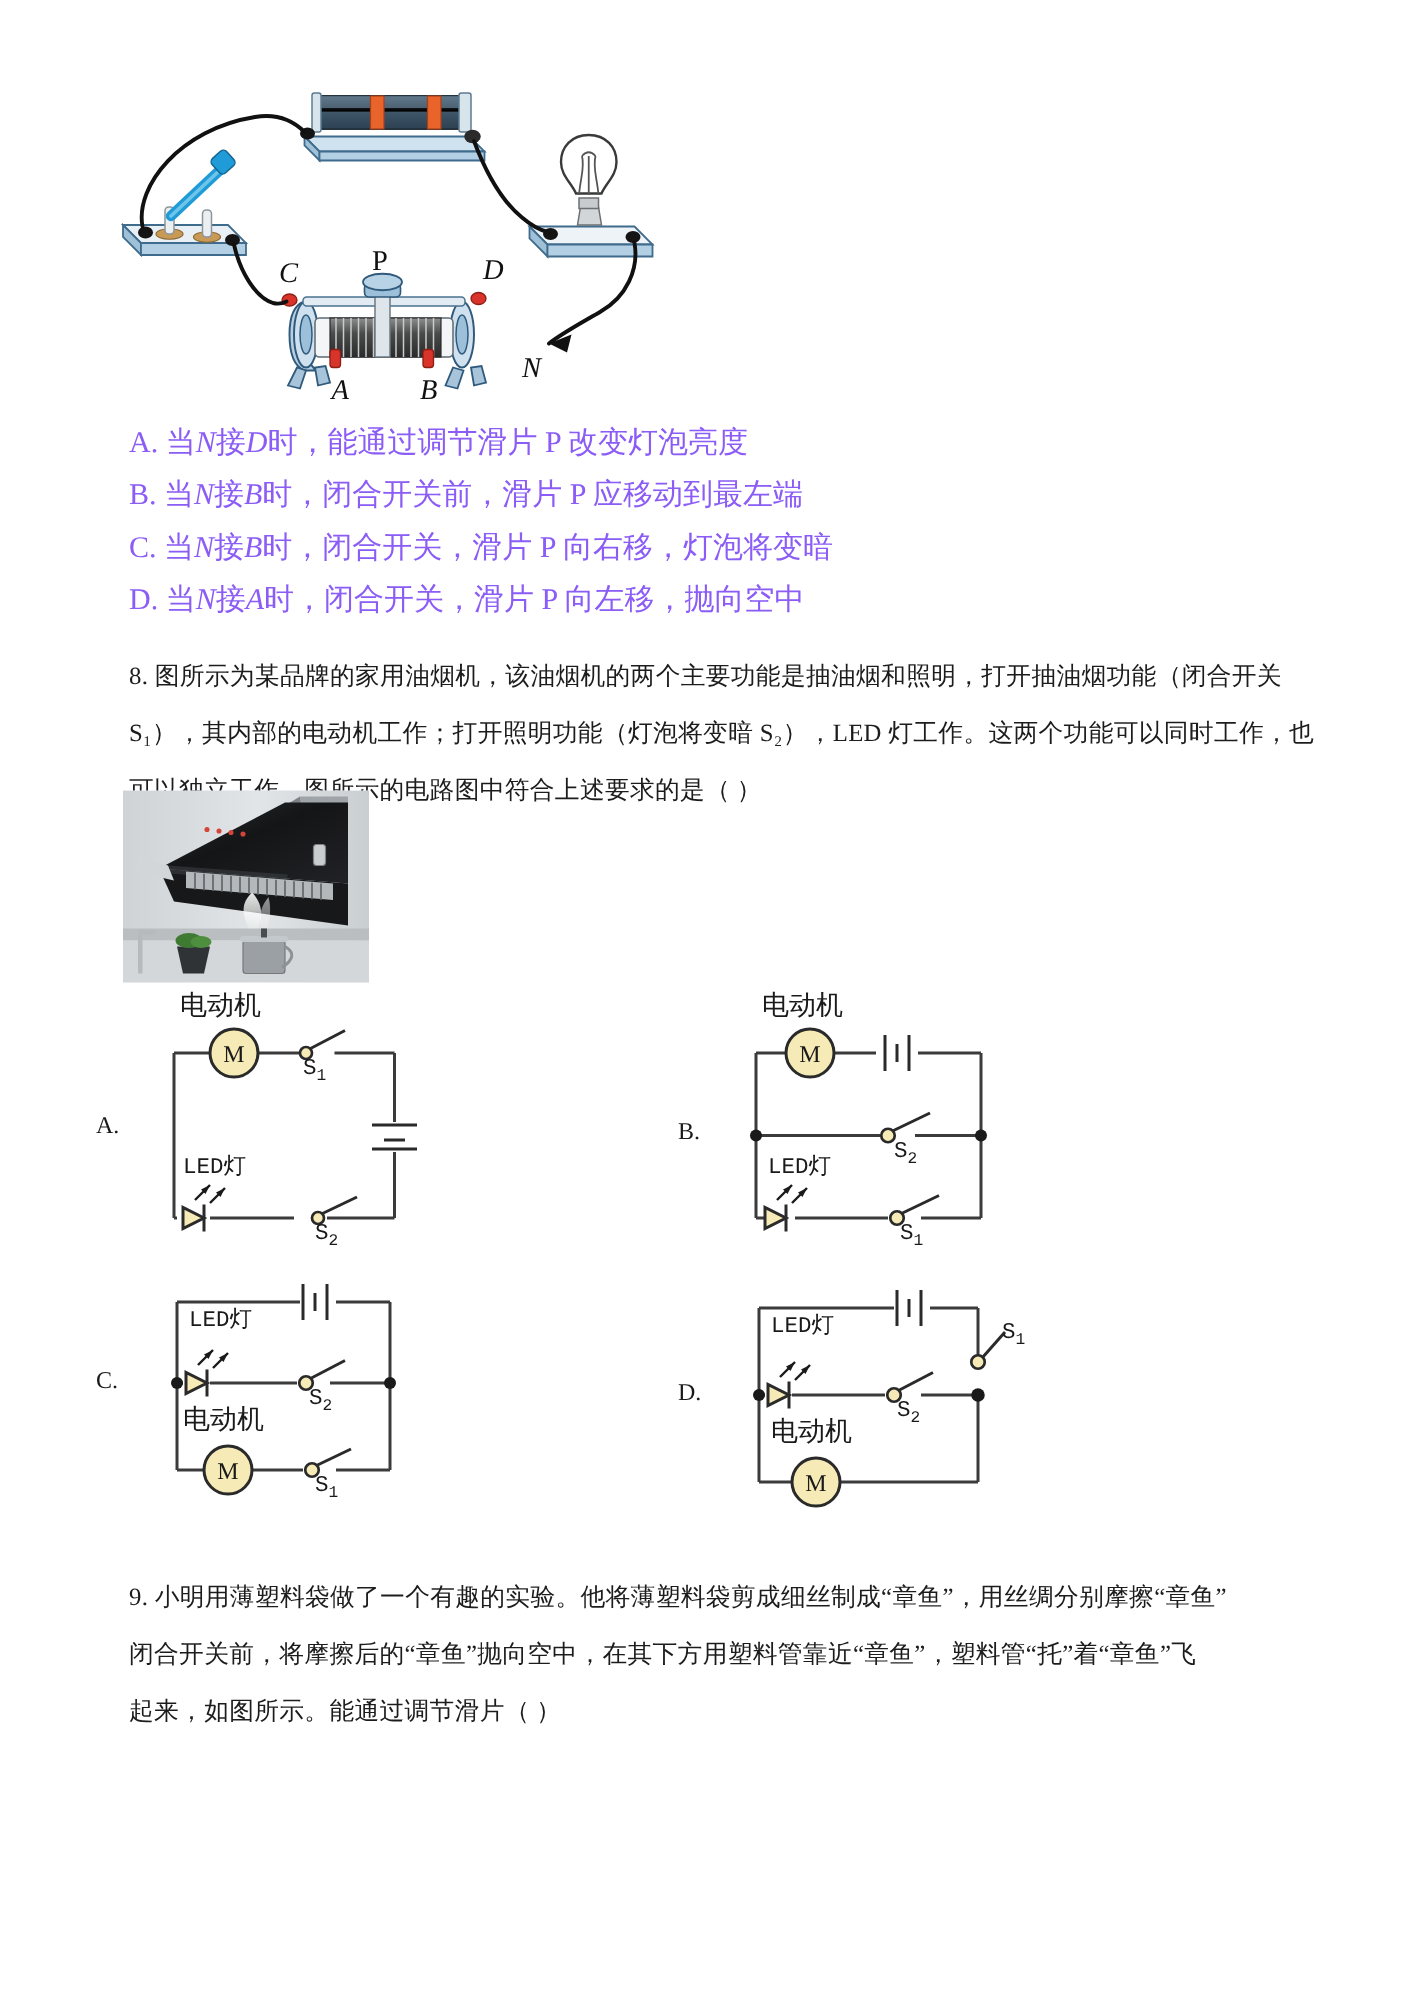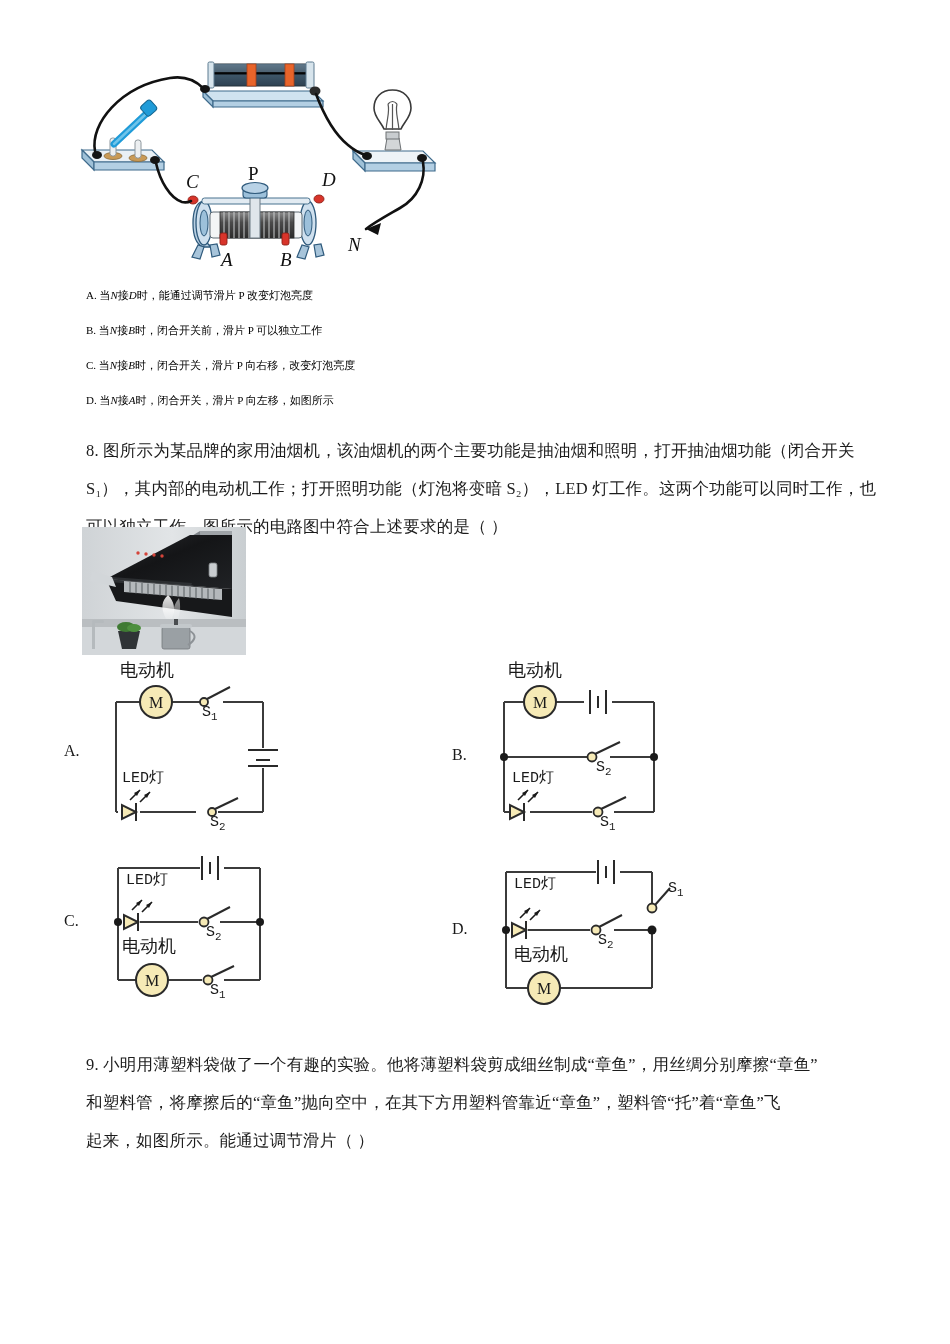--- a/index.html
+++ b/index.html
@@ -26,23 +26,23 @@
   .qtext {
     position: absolute;
     font-size: 16.5px;
     line-height: 38px;
     letter-spacing: 0.2px;
     color: #1c1c1c;
     white-space: nowrap;
   }
   .choice {
     position: absolute;
-    font-size: 11px;
+    font-size: 20px;
     line-height: 34px;
-    color: #000000;
+    color: #8b5cf6;
     white-space: nowrap;
   }
   .it { font-style: italic; font-family: "Liberation Serif", serif; }
   sub { font-size: 0.72em; }
 
   
   #fig-rheostat {
     position: absolute;
     left: 70px; top: 46px;
     width: 400px; height: 225px;
@@ -217,29 +217,29 @@
       </g>
     </svg>
   </div>
 
   <div class="choice" style="left:86px; top:278px;">
     <span>A.</span>
     <span>当</span><span class="it">N</span><span>接</span><span class="it">D</span><span>时，能通过调节滑片 P 改变灯泡亮度</span>
   </div>
   <div class="choice" style="left:86px; top:313px;">
     <span>B.</span>
-    <span>当</span><span class="it">N</span><span>接</span><span class="it">B</span><span>时，闭合开关前，滑片 P 可以独立工作</span>
+    <span>当</span><span class="it">N</span><span>接</span><span class="it">B</span><span>时，闭合开关前，滑片 P 应移动到最左端</span>
   </div>
   <div class="choice" style="left:86px; top:348px;">
     <span>C.</span>
-    <span>当</span><span class="it">N</span><span>接</span><span class="it">B</span><span>时，闭合开关，滑片 P 向右移，改变灯泡亮度</span>
+    <span>当</span><span class="it">N</span><span>接</span><span class="it">B</span><span>时，闭合开关，滑片 P 向右移，灯泡将变暗</span>
   </div>
   <div class="choice" style="left:86px; top:383px;">
     <span>D.</span>
-    <span>当</span><span class="it">N</span><span>接</span><span class="it">A</span><span>时，闭合开关，滑片 P 向左移，如图所示</span>
+    <span>当</span><span class="it">N</span><span>接</span><span class="it">A</span><span>时，闭合开关，滑片 P 向左移，抛向空中</span>
   </div>
 
   <div class="qtext" style="left:86px; top:432px;">8. 图所示为某品牌的家用油烟机，该油烟机的两个主要功能是抽油烟和照明，打开抽油烟功能（闭合开关</div>
   <div class="qtext" style="left:86px; top:470px;">S₁），其内部的电动机工作；打开照明功能（灯泡将变暗 S₂），LED 灯工作。这两个功能可以同时工作，也</div>
   <div class="qtext" style="left:86px; top:508px;">可以独立工作。图所示的电路图中符合上述要求的是（      ）</div>
 
   <div id="hood-photo">
     <svg width="164" height="128" viewBox="0 0 164 128" xmlns="http://www.w3.org/2000/svg">
       <defs>
         <linearGradient id="wallG" x1="0" y1="0" x2="1" y2="0">
@@ -542,16 +542,16 @@
       <span>S</span><sub>1</sub>
     </div>
     <div class="cap" style="left:136px; top:82px;">
       <span>S</span><sub>2</sub>
     </div>
     <div class="cap cap-cn" style="left:52px; top:92px;">电动机</div>
     <div class="circuit-label" style="left:-10px; top:70px;">D.</div>
   </div>
 
   <div class="qtext" style="left:86px; top:1046px;">9. 小明用薄塑料袋做了一个有趣的实验。他将薄塑料袋剪成细丝制成“章鱼”，用丝绸分别摩擦“章鱼”</div>
-  <div class="qtext" style="left:86px; top:1084px;">和塑料管，将摩擦后的“章鱼”抛向空中，在其下方用塑料管靠近“章鱼”，塑料管“托”着“章鱼”飞</div>
+  <div class="qtext" style="left:86px; top:1084px;">闭合开关前，将摩擦后的“章鱼”抛向空中，在其下方用塑料管靠近“章鱼”，塑料管“托”着“章鱼”飞</div>
   <div class="qtext" style="left:86px; top:1122px;">起来，如图所示。能通过调节滑片（      ）</div>
 
 </div>
 
 </body></html>

